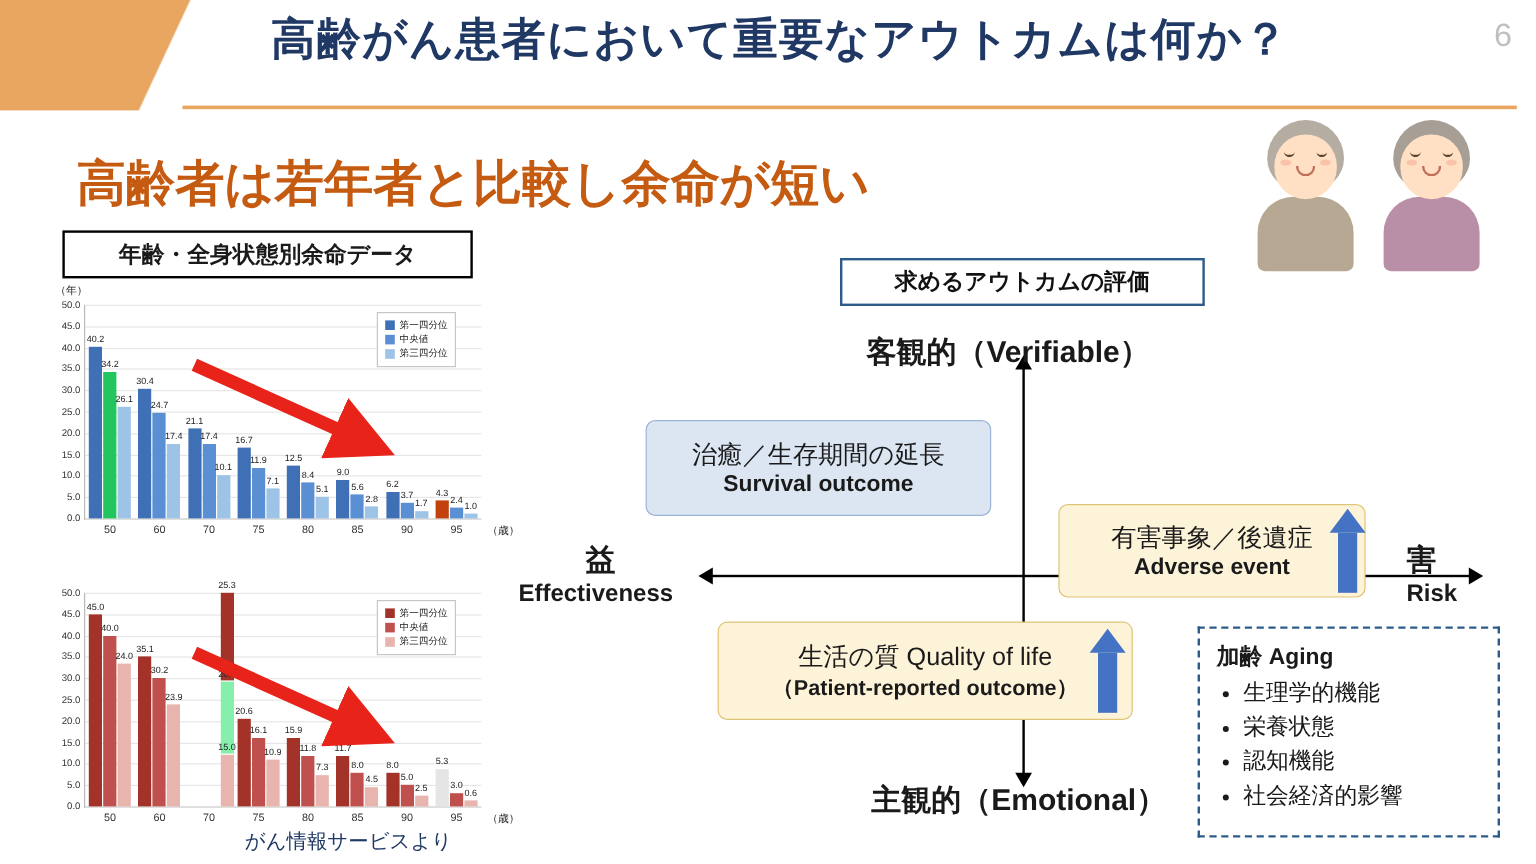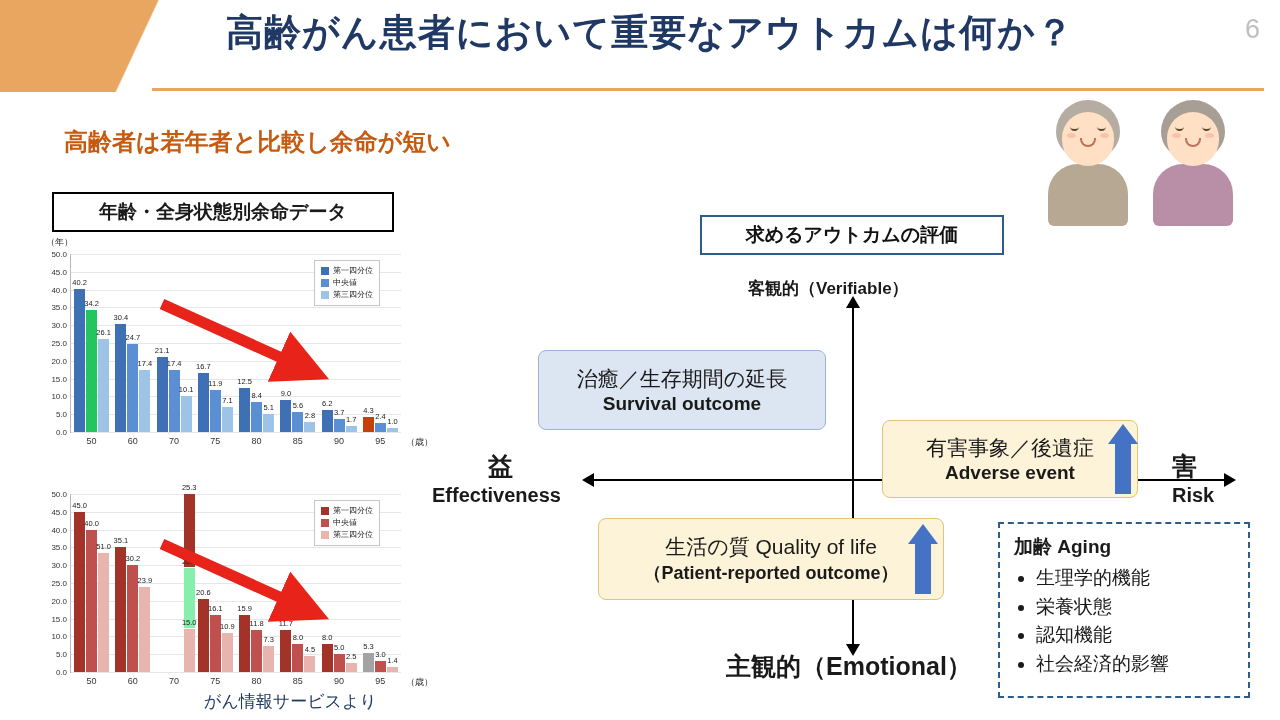--- a/index.html
+++ b/index.html
@@ -12,21 +12,21 @@
   
   .header{position:absolute;left:0;top:0;width:1280px;height:92px;}
   .header-tri{position:absolute;left:0;top:0;width:300px;height:92px;
     background:linear-gradient(115deg,#e8a661 0%,#e8a661 46%,#ffffff 46.5%,#ffffff 100%);}
   .header-title{position:absolute;left:150px;top:8px;width:1000px;text-align:center;
     font-size:37px;color:#1f3864;font-weight:bold;letter-spacing:1px;white-space:nowrap;}
   .slide-number{position:absolute;right:20px;top:14px;font-size:27px;color:#bfbfbf;}
   .header-rule{position:absolute;left:152px;top:88px;width:1112px;height:3px;background:#e8a661;}
 
   
-  .section-heading{position:absolute;left:64px;top:126px;font-size:24px;font-weight:bold;color:#c55a11;white-space:nowrap;}
+  .section-heading{position:absolute;left:64px;top:126px;font-size:41px;font-weight:bold;color:#c55a11;white-space:nowrap;}
 
   
   .chart-caption{position:absolute;left:52px;top:192px;width:338px;height:36px;border:2px solid #000;
     background:#fff;display:flex;align-items:center;justify-content:center;font-size:19px;font-weight:bold;}
   .chart-area{position:absolute;left:24px;top:236px;width:400px;height:470px;}
   .unit-y{position:absolute;font-size:9px;color:#222;}
   .chartbox{position:absolute;left:46px;width:330px;height:178px;border-left:1px solid #b9b9b9;border-bottom:1px solid #b9b9b9;}
   .ytick{position:absolute;left:-40px;width:36px;text-align:right;font-size:8px;color:#333;transform:translateY(-50%);}
   .gridline{position:absolute;left:0;width:100%;height:1px;background:#e6e6e6;}
   .group{position:absolute;bottom:0;display:flex;align-items:flex-end;justify-content:center;gap:1px;}
@@ -54,21 +54,21 @@
   .outcome-label{position:absolute;left:700px;top:215px;width:300px;height:36px;border:2px solid #2e5c8a;background:#fff;
     display:flex;align-items:center;justify-content:center;font-size:19px;font-weight:bold;color:#111;}
   .axis-v{position:absolute;left:852px;top:305px;width:2px;height:345px;background:#000;}
   .axis-h{position:absolute;left:590px;top:479px;width:640px;height:2px;background:#000;}
   .arrowhead{position:absolute;width:0;height:0;}
   .ax-top{border-left:7px solid transparent;border-right:7px solid transparent;border-bottom:12px solid #000;left:846px;top:296px;}
   .ax-bottom{border-left:7px solid transparent;border-right:7px solid transparent;border-top:12px solid #000;left:846px;top:644px;}
   .ax-left{border-top:7px solid transparent;border-bottom:7px solid transparent;border-right:12px solid #000;left:582px;top:473px;}
   .ax-right{border-top:7px solid transparent;border-bottom:7px solid transparent;border-left:12px solid #000;left:1224px;top:473px;}
   .axlbl{position:absolute;font-weight:bold;white-space:nowrap;}
-  .axlbl-top{left:748px;top:277px;font-size:17px;}
+  .axlbl-top{left:722px;top:277px;font-size:25px;}
   .axlbl-bottom{left:726px;top:650px;font-size:25px;}
   .axlbl-left-1{left:488px;top:450px;font-size:25px;}
   .axlbl-left-2{left:432px;top:484px;font-size:20px;}
   .axlbl-right-1{left:1172px;top:450px;font-size:25px;}
   .axlbl-right-2{left:1172px;top:484px;font-size:20px;}
 
   .card{position:absolute;border-radius:8px;display:flex;flex-direction:column;align-items:center;justify-content:center;text-align:center;}
   .card .l1{font-size:21px;}
   .card .l2{font-size:19px;font-weight:bold;}
   .card-survival{left:538px;top:350px;width:286px;height:78px;background:#dce6f2;border:1px solid #9cb4d8;}
@@ -265,21 +265,21 @@
         <div class="gridline" style="top: 0px;"></div>
         <div class="ytick" style="top: 0px;">50.0</div>
         <div class="group" style="left: 0px; width: 41.25px; height: 178px;">
           <div class="bar" style="height: 160.2px; background: rgb(163, 50, 40);">
             <span>45.0</span>
           </div>
           <div class="bar" style="height: 142.4px; background: rgb(192, 80, 77);">
             <span>40.0</span>
           </div>
           <div class="bar" style="height: 118.548px; background: rgb(232, 180, 174);">
-            <span>51.0</span>
+            <span>24.0</span>
           </div>
           <div class="xtick">50</div>
         </div>
         <div class="group" style="left: 41.25px; width: 41.25px; height: 178px;">
           <div class="bar" style="height: 124.956px; background: rgb(163, 50, 40);">
             <span>35.1</span>
           </div>
           <div class="bar" style="height: 107.512px; background: rgb(192, 80, 77);">
             <span>30.2</span>
           </div>
@@ -342,28 +342,28 @@
           </div>
           <div class="bar" style="height: 17.8px; background: rgb(192, 80, 77);">
             <span>5.0</span>
           </div>
           <div class="bar" style="height: 8.9px; background: rgb(232, 180, 174);">
             <span>2.5</span>
           </div>
           <div class="xtick">90</div>
         </div>
         <div class="group" style="left: 288.75px; width: 41.25px; height: 178px;">
-          <div class="bar" style="height: 19px; background: #a3a3a3;">
+          <div class="bar" style="height: 31px; background: #e5e5e5;">
             <span>5.3</span>
           </div>
           <div class="bar" style="height: 10.68px; background: rgb(192, 80, 77);">
             <span>3.0</span>
           </div>
           <div class="bar" style="height: 4.984px; background: rgb(232, 180, 174);">
-            <span>1.4</span>
+            <span>0.6</span>
           </div>
           <div class="xtick">95</div>
         </div>
       </div>
       <div class="xaxis-unit" style="left: 382px; top: 440px;">（歳）</div>
       <div class="legend" style="left: 290px; top: 264px;">
         <div>
           <span class="lg-sw" style="background: rgb(163, 50, 40);"></span>
           <span>第一四分位</span>
         </div>

